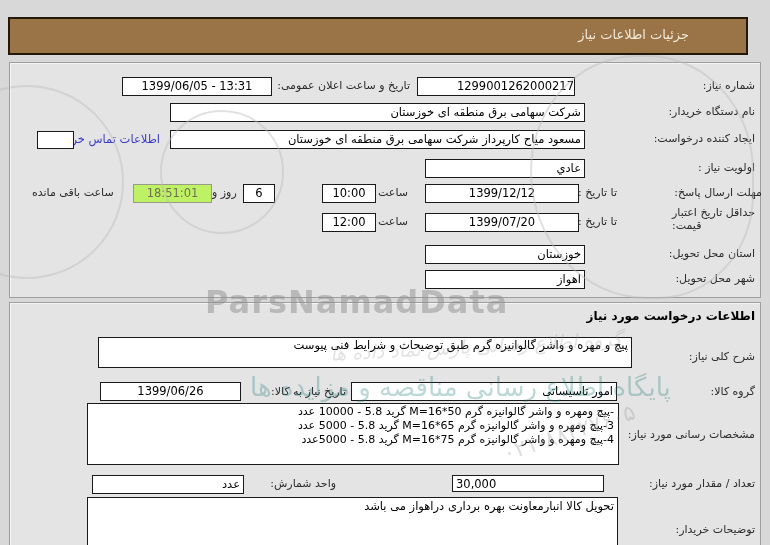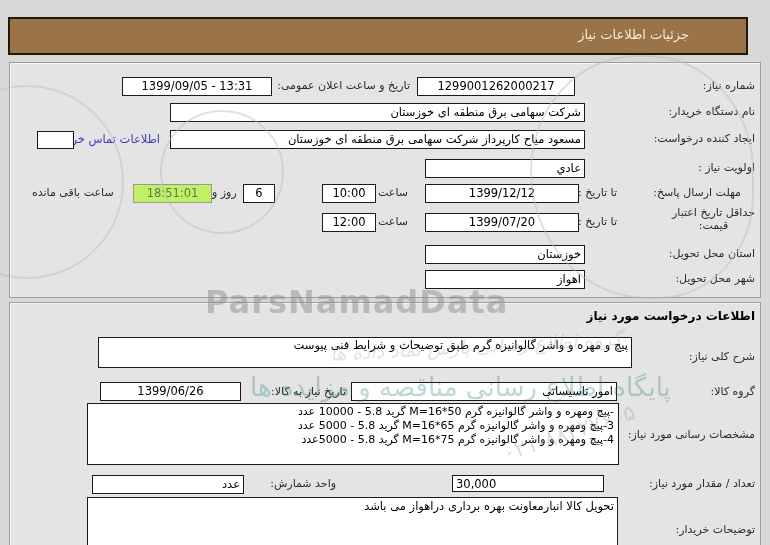--- a/index.html
+++ b/index.html
@@ -2,21 +2,21 @@
 <html lang="fa" dir="rtl"><head>
 <meta charset="utf-8">
 <style>
   html,body{margin:0;padding:0;}
   body{background:#d8d8d8;font-family:"DejaVu Sans","Liberation Sans",sans-serif;}
   #page{position:relative;width:770px;height:545px;background:#d8d8d8;overflow:hidden;direction:rtl;}
   .titlebar{position:absolute;left:8px;top:17px;width:736px;height:34px;background:#9a7447;border:2px solid #241809;}
   .titlebar .t{position:absolute;right:57px;top:8px;color:#f2ead8;font-size:13px;white-space:nowrap;}
   .panel{position:absolute;background:#e4e4e4;border:1px solid #9e9e9e;box-shadow:inset 1px 1px 0 #f4f4f4;}
   .lbl{position:absolute;font-size:11px;color:#2b2b2b;white-space:nowrap;}
-  .lbl2{line-height:12.5px;text-align:center;}
+  .lbl2{line-height:12.5px;text-align:left;}
   .box{position:absolute;background:#fff;border:1px solid #1a1a1a;font-size:11.5px;color:#000;line-height:16px;overflow:hidden;}
   .c{text-align:center;}
   .r{text-align:right;padding-right:3px;padding-left:3px;}
   .num{direction:ltr;unicode-bidi:isolate;}
   .multi{line-height:14px;font-size:11px;padding:1px 4px;}
   .link{position:absolute;font-size:11.5px;color:#3b3bc4;white-space:nowrap;cursor:pointer;}
   .cd{background:#bef264;border:1px solid #9a9a8a;color:#70734f;}
   .hdr{position:absolute;font-size:12px;font-weight:bold;color:#000;white-space:nowrap;}
   .wm{position:absolute;pointer-events:none;color:#8f8f8f;white-space:nowrap;}
   .wmcircle{position:absolute;pointer-events:none;border:2px solid #bcbcbc;border-radius:50%;opacity:.45;}
@@ -26,36 +26,36 @@
 
 <div id="page">
 
   <div class="titlebar">
     <span class="t">جزئیات اطلاعات نیاز</span>
   </div>
 
   <div class="panel" style="left:9px;top:62px;width:750px;height:234px;"></div>
 
   <div class="lbl" style="right:15px;top:79px;">شماره نیاز:</div>
-  <div class="box c num" style="left:417px;top:77px;width:156px;height:17px;">1299001262000217</div>
+  <div class="box c num" style="left:417px;top:77px;width:156px;height:17px;text-align:right;">1299001262000217</div>
   <div class="lbl" style="right:360px;top:79px;">تاریخ و ساعت اعلان عمومی:</div>
-  <div class="box c num" style="left:122px;top:77px;width:148px;height:17px;">1399/09/05 - 13:31</div>
+  <div class="box c num" style="left:122px;top:77px;width:148px;height:17px;">1399/06/05 - 13:31</div>
 
   <div class="lbl" style="right:15px;top:105px;">نام دستگاه خریدار:</div>
   <div class="box r" style="left:170px;top:103px;width:407px;height:17px;">شرکت سهامی برق منطقه ای خوزستان</div>
 
   <div class="lbl" style="right:15px;top:132px;">ایجاد کننده درخواست:</div>
   <div class="box r" style="left:170px;top:130px;width:407px;height:17px;">مسعود میاح کارپرداز شرکت سهامی برق منطقه ای خوزستان</div>
   <div class="link" style="right:610px;top:132px;">اطلاعات تماس خریدار</div>
   <div class="box" style="left:37px;top:131px;width:35px;height:16px;"></div>
 
   <div class="lbl" style="right:15px;top:161px;">اولویت نیاز :</div>
   <div class="box r" style="left:425px;top:159px;width:152px;height:17px;">عادي</div>
 
-  <div class="lbl" style="right:29px;top:186px;margin-left:12px;">مهلت ارسال پاسخ:</div>
+  <div class="lbl" style="right:8px;top:186px;margin-left:12px;">مهلت ارسال پاسخ:</div>
   <div class="lbl" style="right:153px;top:186px;">تا تاریخ :</div>
   <div class="box c num" style="left:425px;top:184px;width:152px;height:17px;">1399/12/12</div>
   <div class="lbl" style="right:362px;top:186px;">ساعت</div>
   <div class="box c num" style="left:322px;top:184px;width:52px;height:17px;">10:00</div>
   <div class="box c num" style="left:243px;top:184px;width:30px;height:17px;">6</div>
   <div class="lbl" style="left:212px;top:186px;">روز و</div>
   <div class="box c num cd" style="left:133px;top:184px;width:77px;height:17px;">18:51:01</div>
   <div class="lbl" style="left:32px;top:186px;text-align:right;">ساعت باقی مانده</div>
 
   <div class="lbl lbl2" style="right:15px;top:207px;">

